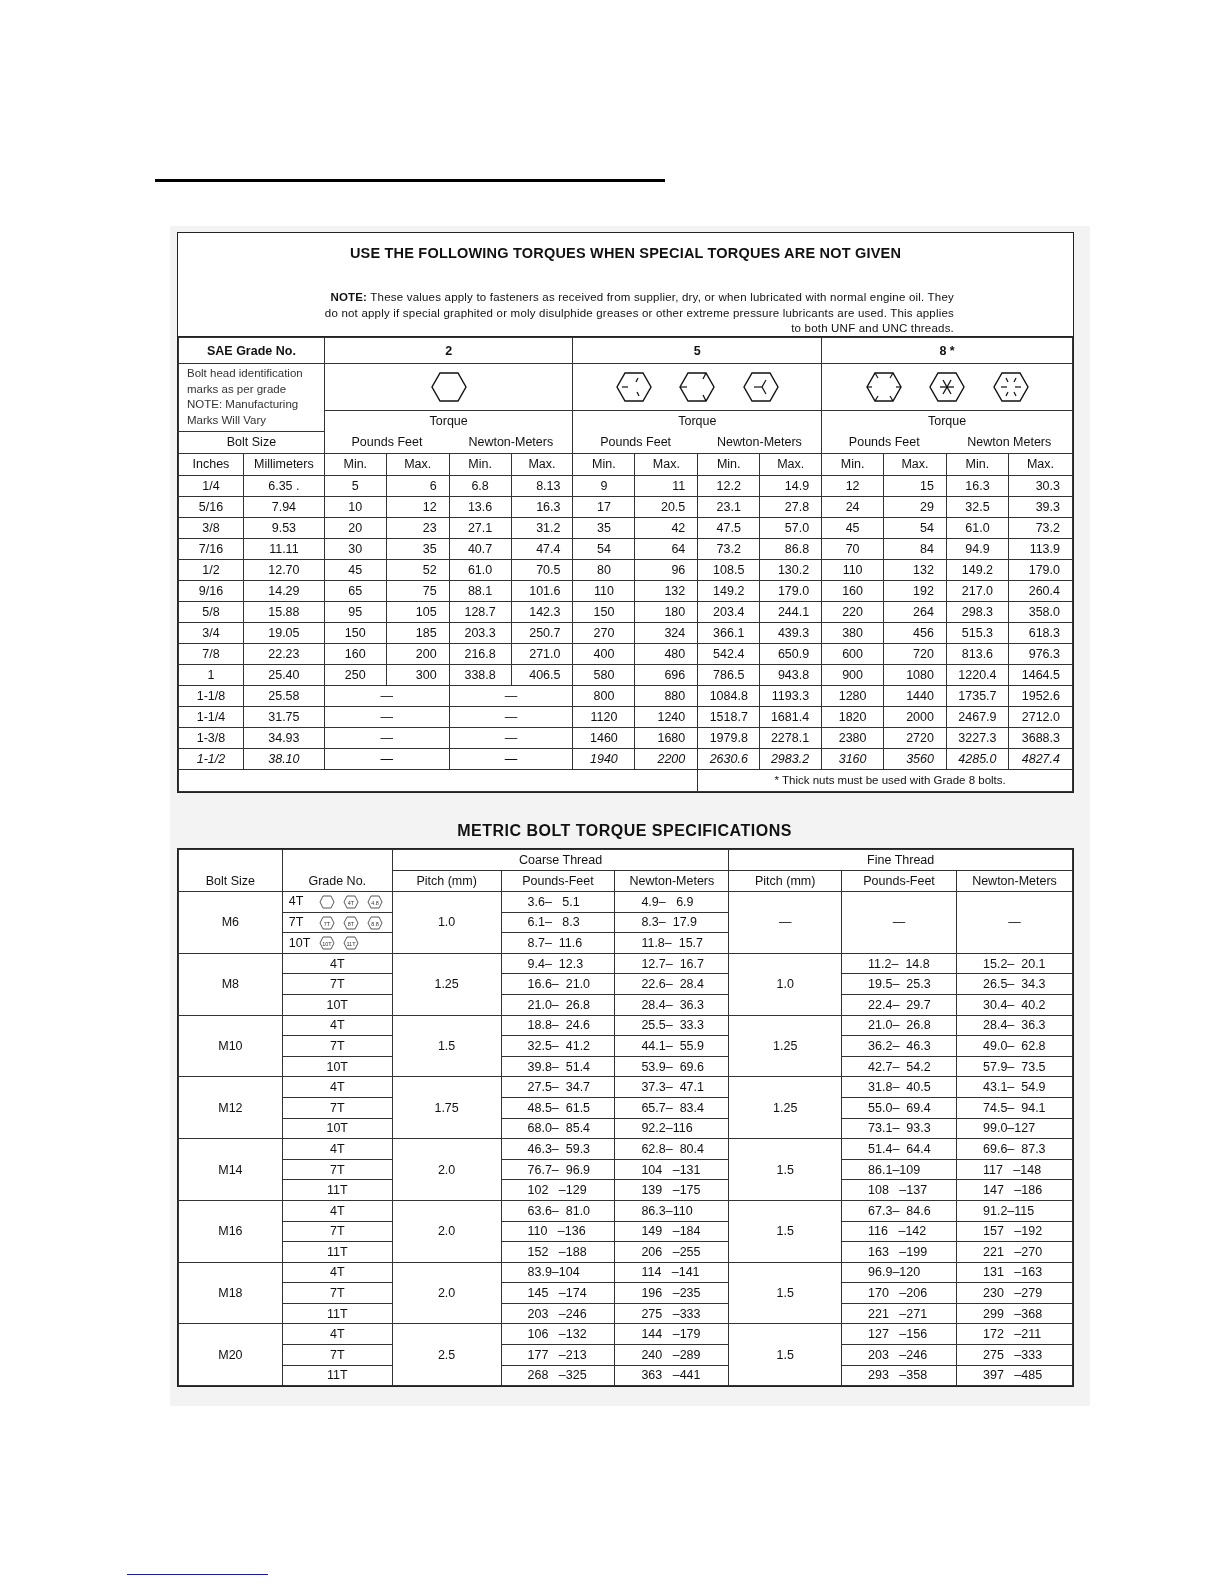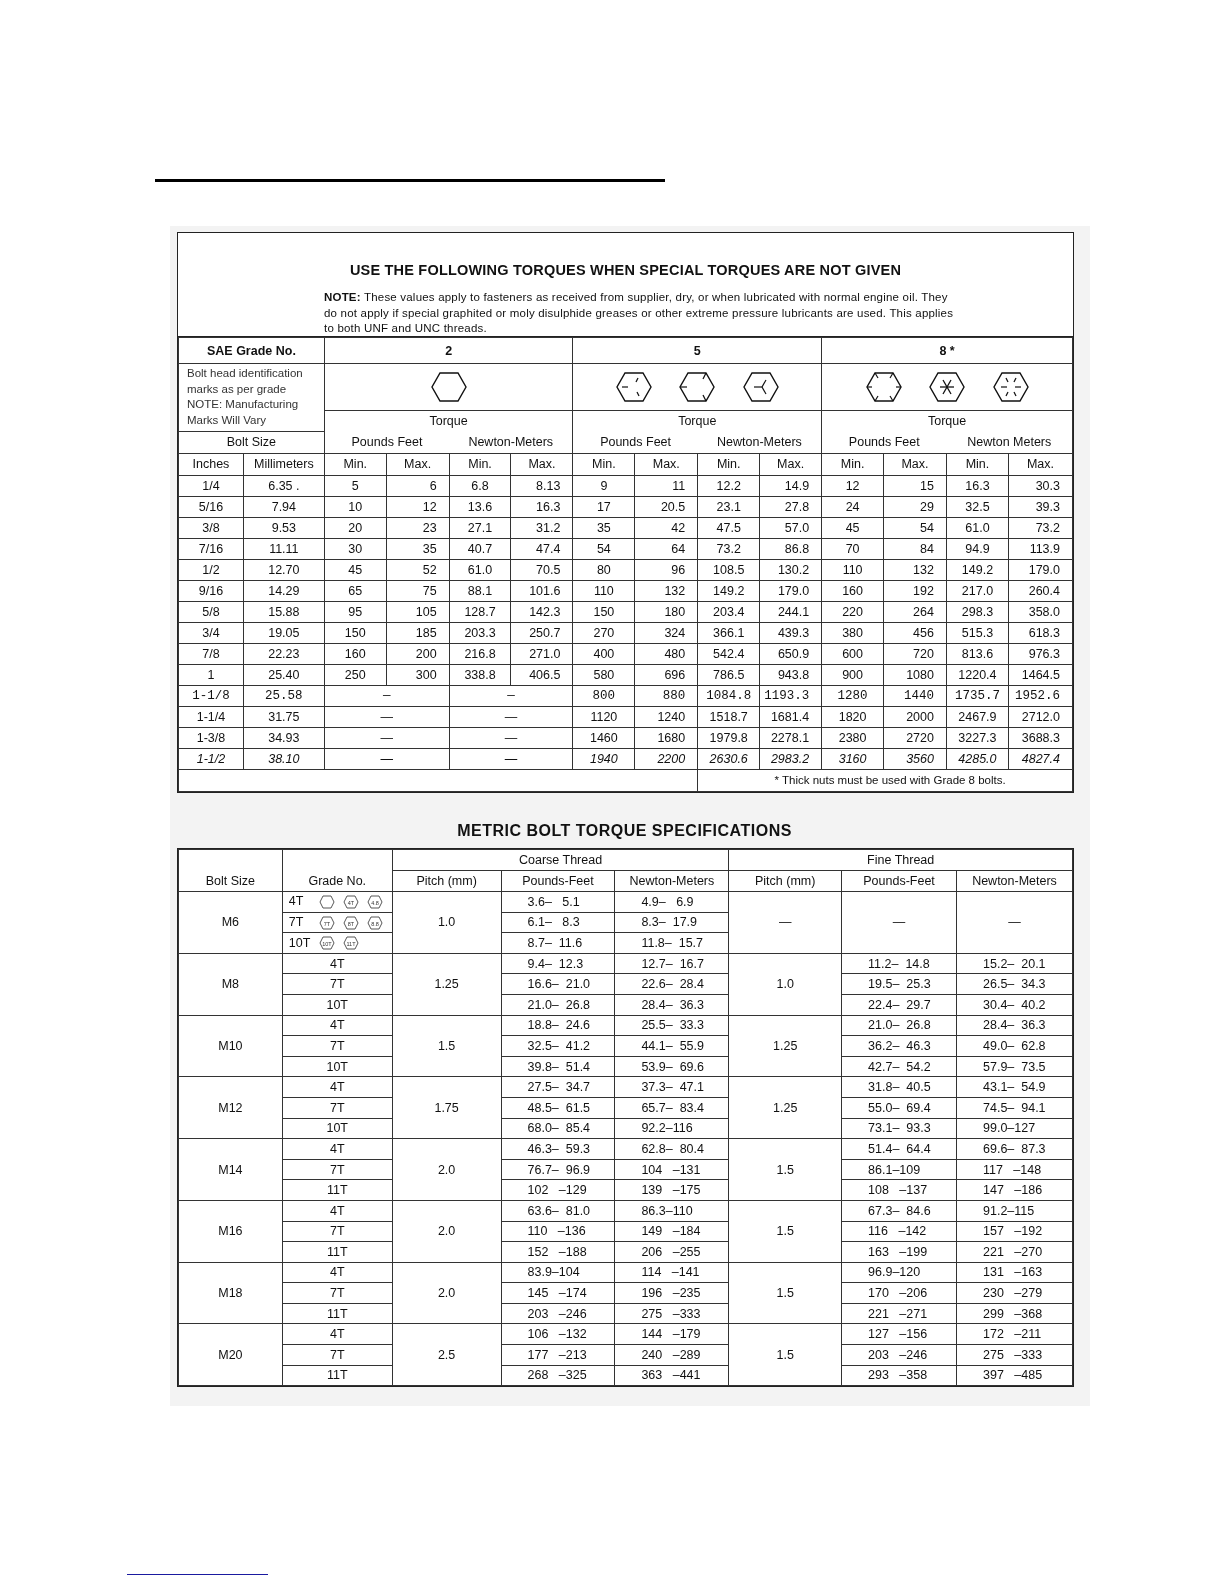--- a/index.html
+++ b/index.html
@@ -5,22 +5,22 @@
   html, body { margin:0; padding:0; background:#ffffff; }
   body { width:1224px; height:1584px; position:relative; font-family:"Liberation Sans", sans-serif; color:#111; }
   .topline { position:absolute; left:155px; top:179px; width:510px; height:3px; background:#000; }
   .bottomlink { position:absolute; left:127px; top:1574px; width:141px; height:1px; background:#1a1aa0; }
   .sheet { position:absolute; left:170px; top:226px; width:920px; height:1180px; background:#f3f3f3; }
 
   
   .sae { position:absolute; left:177px; top:232px; width:895px; border:1.5px solid #222; background:#fff; }
   .sae-head { text-align:center; padding:6px 0 0 0; height:104px; box-sizing:border-box; border-bottom:1.5px solid #222; position:relative;}
   .sae-title { font-size:17px; font-weight:bold; letter-spacing:0.3px; margin-top:2px; }
-  .sae-sub { font-size:14.5px; font-weight:bold; margin-top:23px; letter-spacing:0.2px;}
-  .sae-note { font-size:11.5px; text-align:left; position:absolute; left:146px; top:57px; width:630px; line-height:15.5px; letter-spacing:0.2px;}
+  .sae-sub { font-size:14.5px; font-weight:bold; margin-top:6px; letter-spacing:0.2px;}
+  .sae-note { font-size:11.5px; text-align:right; position:absolute; left:146px; top:57px; width:630px; line-height:15.5px; letter-spacing:0.2px;}
   .sae-note b { font-weight:bold; }
   table { border-collapse:collapse; }
   table.grid { width:100%; font-size:12.5px; }
   table.grid td { border:1px solid #333; text-align:center; padding:0; height:20px; }
   .hx { display:inline-block; margin:0 12px; vertical-align:middle; }
   .num-r { text-align:right !important; padding-right:12px !important; }
   .bold { font-weight:bold; }
   .footnote { font-size:11.5px; text-align:left; padding-left:10px !important; }
 
   
@@ -306,21 +306,21 @@
           <td class="num-r">406.5</td>
           <td>580</td>
           <td class="num-r">696</td>
           <td>786.5</td>
           <td class="num-r">943.8</td>
           <td>900</td>
           <td class="num-r">1080</td>
           <td>1220.4</td>
           <td class="num-r">1464.5</td>
         </tr>
-        <tr style="height: 20.7px; font-family: Liberation Mono, monospace;">
+        <tr style="height: 20.7px;">
           <td>1-1/8</td>
           <td>25.58</td>
           <td colspan="2">—</td>
           <td colspan="2">—</td>
           <td>800</td>
           <td class="num-r">880</td>
           <td>1084.8</td>
           <td class="num-r">1193.3</td>
           <td>1280</td>
           <td class="num-r">1440</td>

